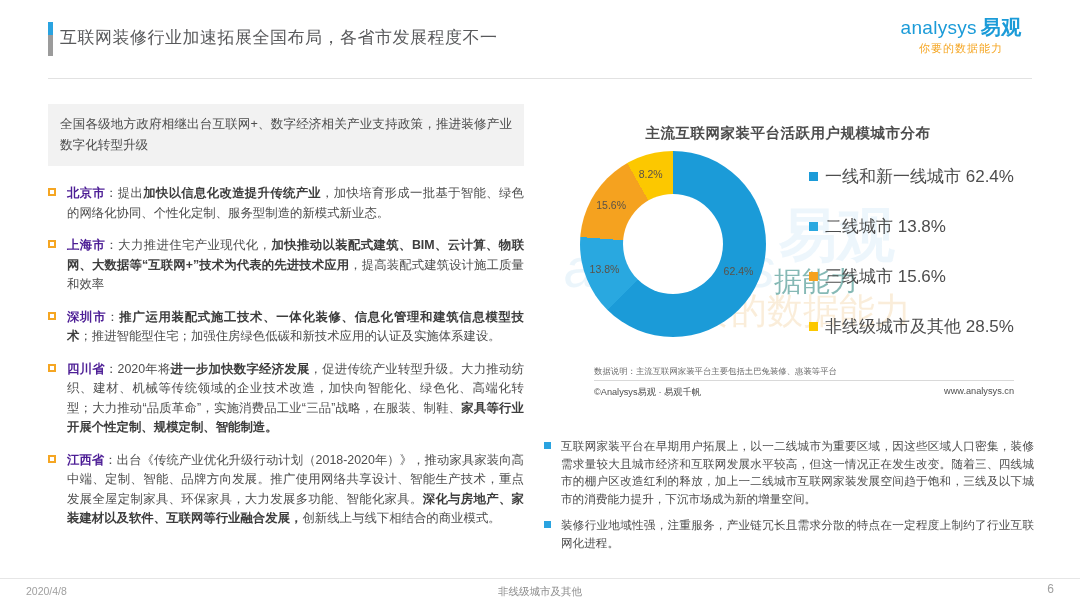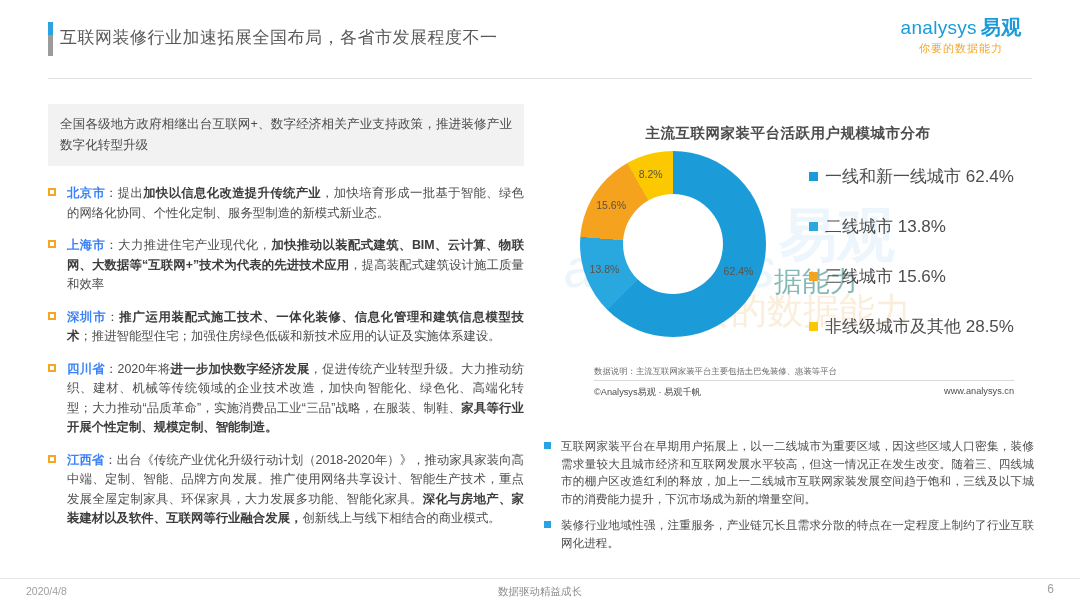--- a/index.html
+++ b/index.html
@@ -35,21 +35,21 @@
 
   .lead-box{background:#f2f2f2;padding:10px 12px 10px 12px;box-sizing:border-box;}
   .lead-box p{margin:0;font-size:12.6px;line-height:21px;color:#4d4d4d;text-align:justify;}
 
   
   .policy-list{margin-top:18px;}
   .policy-item{position:relative;padding-left:19px;margin-bottom:13px;}
   .policy-item .sq{position:absolute;left:0;top:4px;width:8px;height:8px;
     border:2px solid #f5a623;box-sizing:border-box;background:#fff;}
   .policy-item p{margin:0;font-size:12.4px;line-height:19.5px;color:#4d4d4d;text-align:justify;}
-  .policy-item .region{color:#3b82f6;font-weight:700;}
+  .policy-item .region{color:#4c1d95;font-weight:700;}
   .policy-item b{color:#3d3d3d;font-weight:700;}
 
   
   .chart-card{position:relative;margin-top:18px;width:488px;height:350px;}
   .chart-title{text-align:center;font-size:14.5px;color:#4d4d4d;font-weight:700;
     letter-spacing:.5px;margin:0;padding-top:2px;}
   .chart-body{position:relative;height:232px;margin-top:8px;}
 
   .watermark{position:absolute;left:20px;top:50px;width:450px;height:150px;
     pointer-events:none;overflow:hidden;opacity:.5;}
@@ -200,17 +200,17 @@
       </div>
       <div class="bullet">
         <span class="sq"></span>
         <p>装修行业地域性强，注重服务，产业链冗长且需求分散的特点在一定程度上制约了行业互联网化进程。</p>
       </div>
     </div>
 
   <div class="footer">
     <div class="footer-rule"></div>
     <div class="footer-date">2020/4/8</div>
-    <div class="footer-center">数据驱动精益成长</div>
+    <div class="footer-center">非线级城市及其他</div>
     <div class="footer-page">6</div>
   </div>
 
 </div>
 
 </body></html>

